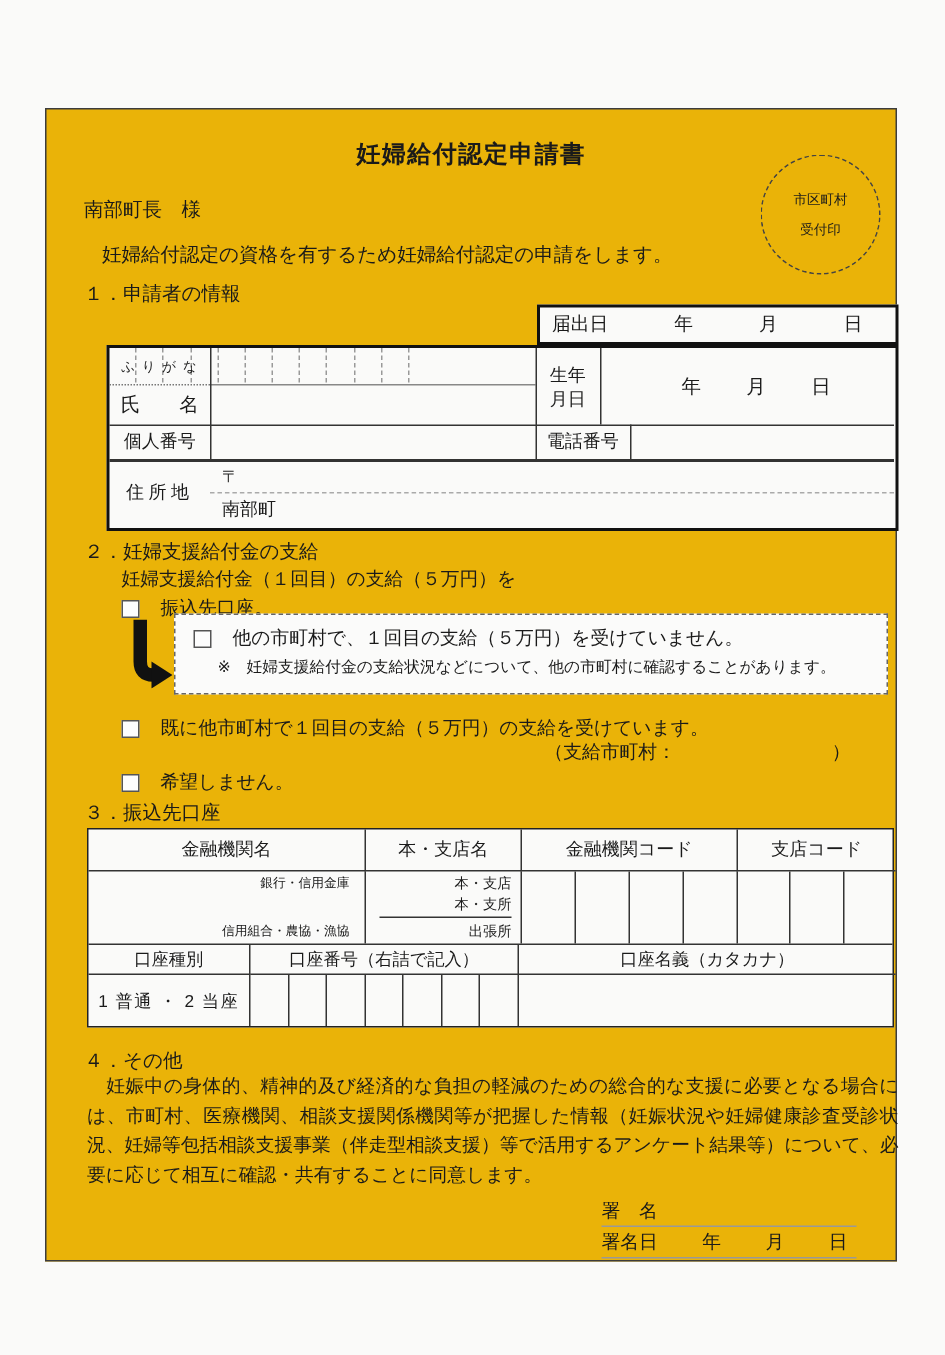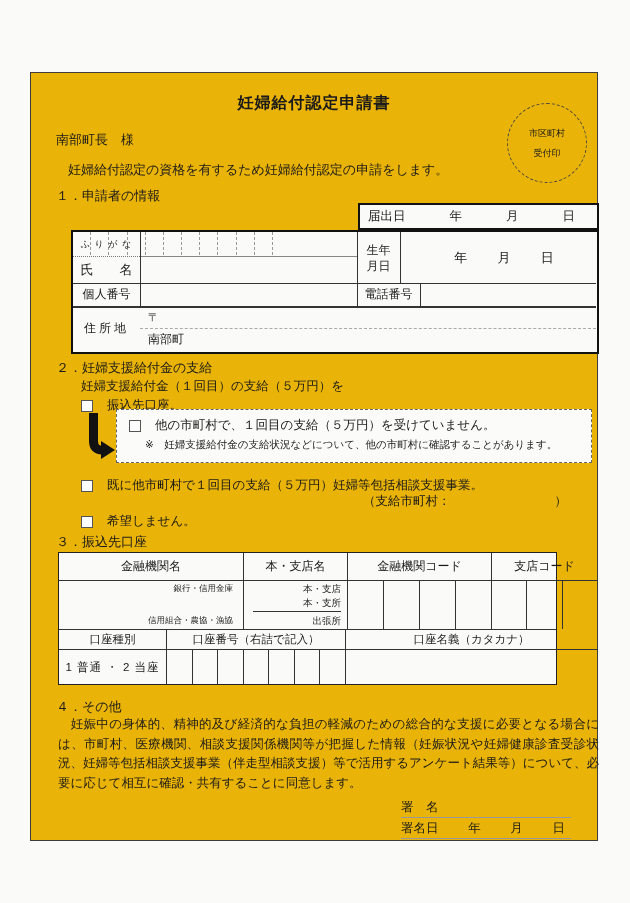--- a/index.html
+++ b/index.html
@@ -51,21 +51,21 @@
   .opt1{left:50px;top:324px;}
   .arrow{left:56px;top:340px;}
   .dashedbox{left:85px;top:336px;width:476px;height:54px;border:1px dashed #666;box-sizing:border-box;
              padding:7px 8px 0 12px;background:#fbfbfa;}
   .note{font-size:10.5px;margin-top:4px;padding-left:16px;}
   .opt2{left:50px;top:404px;}
   .optsub{left:332px;top:420px;width:204px;display:flex;justify-content:space-between;font-size:12.5px;}
   .opt3{left:50px;top:440px;}
   
   .h3s{left:25px;top:460px;}
-  .btable{left:27px;top:479px;width:499px;height:133px;border:1.5px solid #222;box-sizing:border-box;background:#fafaf9;}
+  .btable{left:27px;top:479px;width:538px;height:133px;border:1.5px solid #222;box-sizing:border-box;background:#fafaf9;}
   .bgrid-top{display:grid;grid-template-columns:185px 104px 144px 105px;grid-template-rows:28px 48px;}
   .bgrid-bot{display:grid;grid-template-columns:108px 179px 251px;grid-template-rows:20px 34px;border-top:1px solid #333;}
   .bc{box-sizing:border-box;display:flex;align-items:center;justify-content:center;font-size:12px;}
   .bc.rb{border-right:1px solid #333;}
   .bc.bb{border-bottom:1px solid #333;}
   .bc-small1{flex-direction:column;align-items:flex-end;justify-content:center;gap:20px;font-size:8.5px;padding-right:10px;}
   .bc-small2{flex-direction:column;align-items:flex-end;justify-content:center;font-size:9.5px;padding:0 6px;gap:1px;}
   .shopline{border-top:1px solid #333;width:88px;text-align:right;padding-top:3px;}
   .codeboxes{display:flex;width:100%;height:100%;}
   .codecell{flex:1;}
@@ -179,21 +179,21 @@
     <div class="abs dashedbox">
       <div class="cbrow">
         <span class="cb"></span>
         <span>他の市町村で、１回目の支給（５万円）を受けていません。</span>
       </div>
       <div class="note">※　妊婦支援給付金の支給状況などについて、他の市町村に確認することがあります。</div>
     </div>
 
     <div class="abs cbrow opt2">
       <span class="cb"></span>
-      <span>既に他市町村で１回目の支給（５万円）妊婦等包括相談支援事業。</span>
+      <span>既に他市町村で１回目の支給（５万円）の支給を受けています。</span>
     </div>
     <div class="abs optsub">
       <span>（支給市町村：</span>
       <span>）</span>
     </div>
 
     <div class="abs cbrow opt3">
       <span class="cb"></span>
       <span>希望しません。</span>
     </div>

